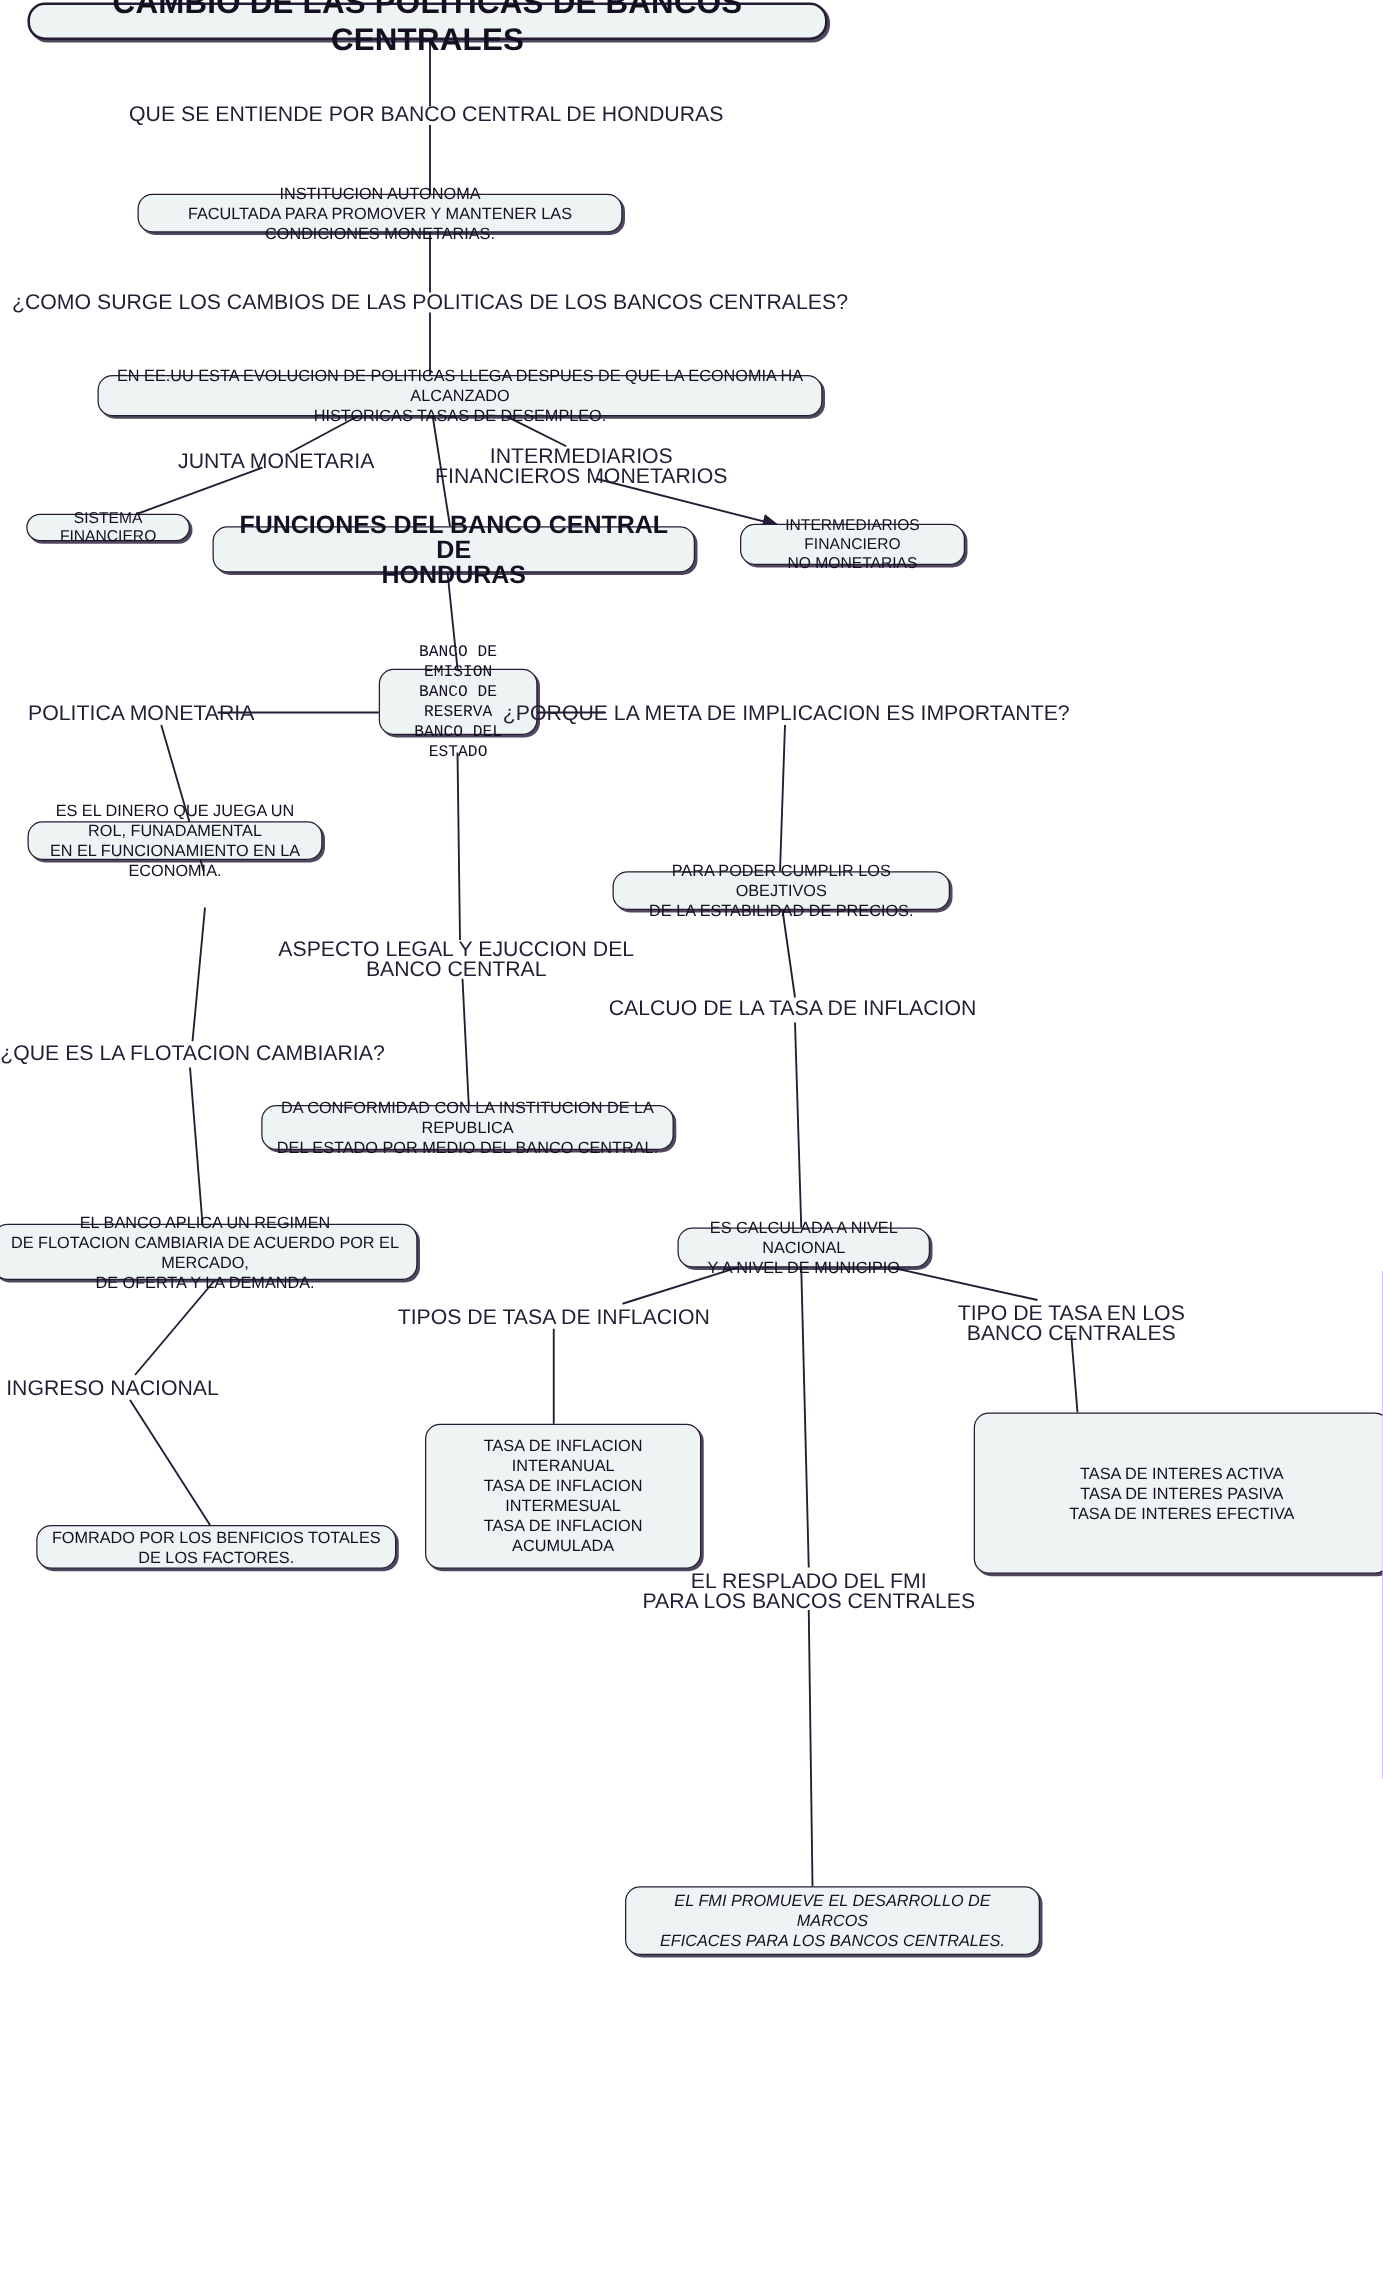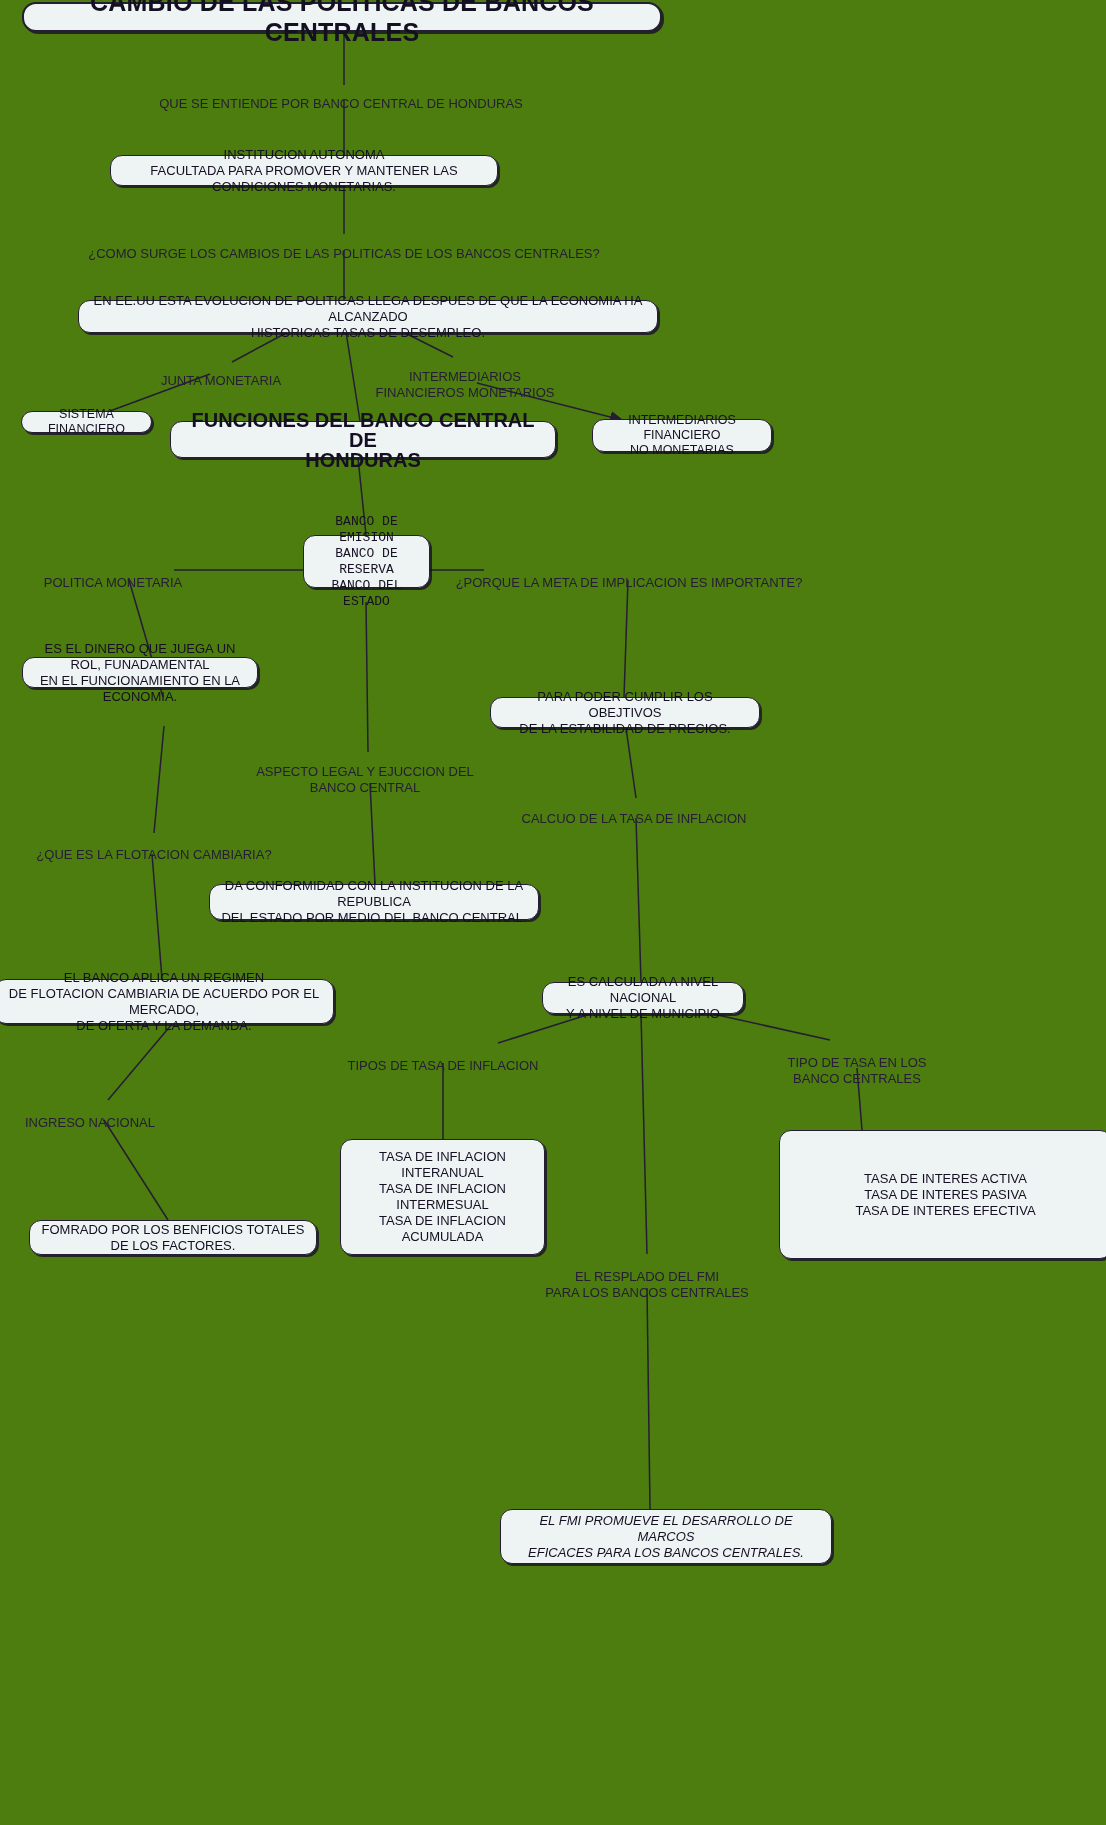--- a/index.html
+++ b/index.html
@@ -4,21 +4,21 @@
 <style>
   html, body {
     margin: 0;
     padding: 0;
     background: #c193f7;
   }
   #canvas {
     position: relative;
     width: 1106px;
     height: 1825px;
-    background: #4d7c0f;
+    background: #ffffff;
     overflow: hidden;
     font-family: "Liberation Sans", sans-serif;
   }
   #edges {
     position: absolute;
     left: 0;
     top: 0;
     width: 1106px;
     height: 1825px;
     pointer-events: none;
@@ -53,27 +53,26 @@
     line-height: 20px;
     font-weight: bold;
   }
   .node.small {
     font-size: 12.5px;
     line-height: 15px;
   }
   .label {
     position: absolute;
     color: #241d33;
-    font-size: 13px;
+    font-size: 17px;
     line-height: 16px;
     text-align: center;
     white-space: pre-line;
     transform: translateX(-50%);
     pointer-events: none;
-    margin-top: 12px;
   }
 </style>
 </head>
 <body>
 
 <div id="canvas">
 
   <svg id="edges" viewBox="0 0 1106 1825">
     <defs>
       <marker id="arrow" markerWidth="10" markerHeight="10" refX="8" refY="4" orient="auto">
@@ -161,21 +160,21 @@
   <div class="node" style="left:-6px; top:979px; width:340px; height:45px;">EL BANCO APLICA UN REGIMEN
 DE FLOTACION CAMBIARIA DE ACUERDO POR EL MERCADO,
 DE OFERTA Y LA DEMANDA.</div>
 
   <div class="node" style="left:542px; top:982px; width:202px; height:32px;">ES CALCULADA A NIVEL NACIONAL
 Y A NIVEL DE MUNICIPIO</div>
 
   <div class="node" style="left:29px; top:1220px; width:288px; height:35px;">FOMRADO POR LOS BENFICIOS TOTALES
 DE LOS FACTORES.</div>
 
-  <div class="node" style="left:340px; top:1139px; width:205px; height:116px;">TASA DE INFLACION INTERANUAL
+  <div class="node" style="left:340px; top:1139px; width:221px; height:116px;">TASA DE INFLACION INTERANUAL
 TASA DE INFLACION INTERMESUAL
 TASA DE INFLACION ACUMULADA</div>
 
   <div class="node" style="left:779px; top:1130px; width:333px; height:129px;">TASA DE INTERES ACTIVA
 TASA DE INTERES PASIVA
 TASA DE INTERES EFECTIVA</div>
 
   <div class="node" style="left:500px; top:1509px; width:332px; height:55px;font-style:italic;">EL FMI PROMUEVE EL DESARROLLO DE MARCOS
 EFICACES PARA LOS BANCOS CENTRALES.</div>
 

